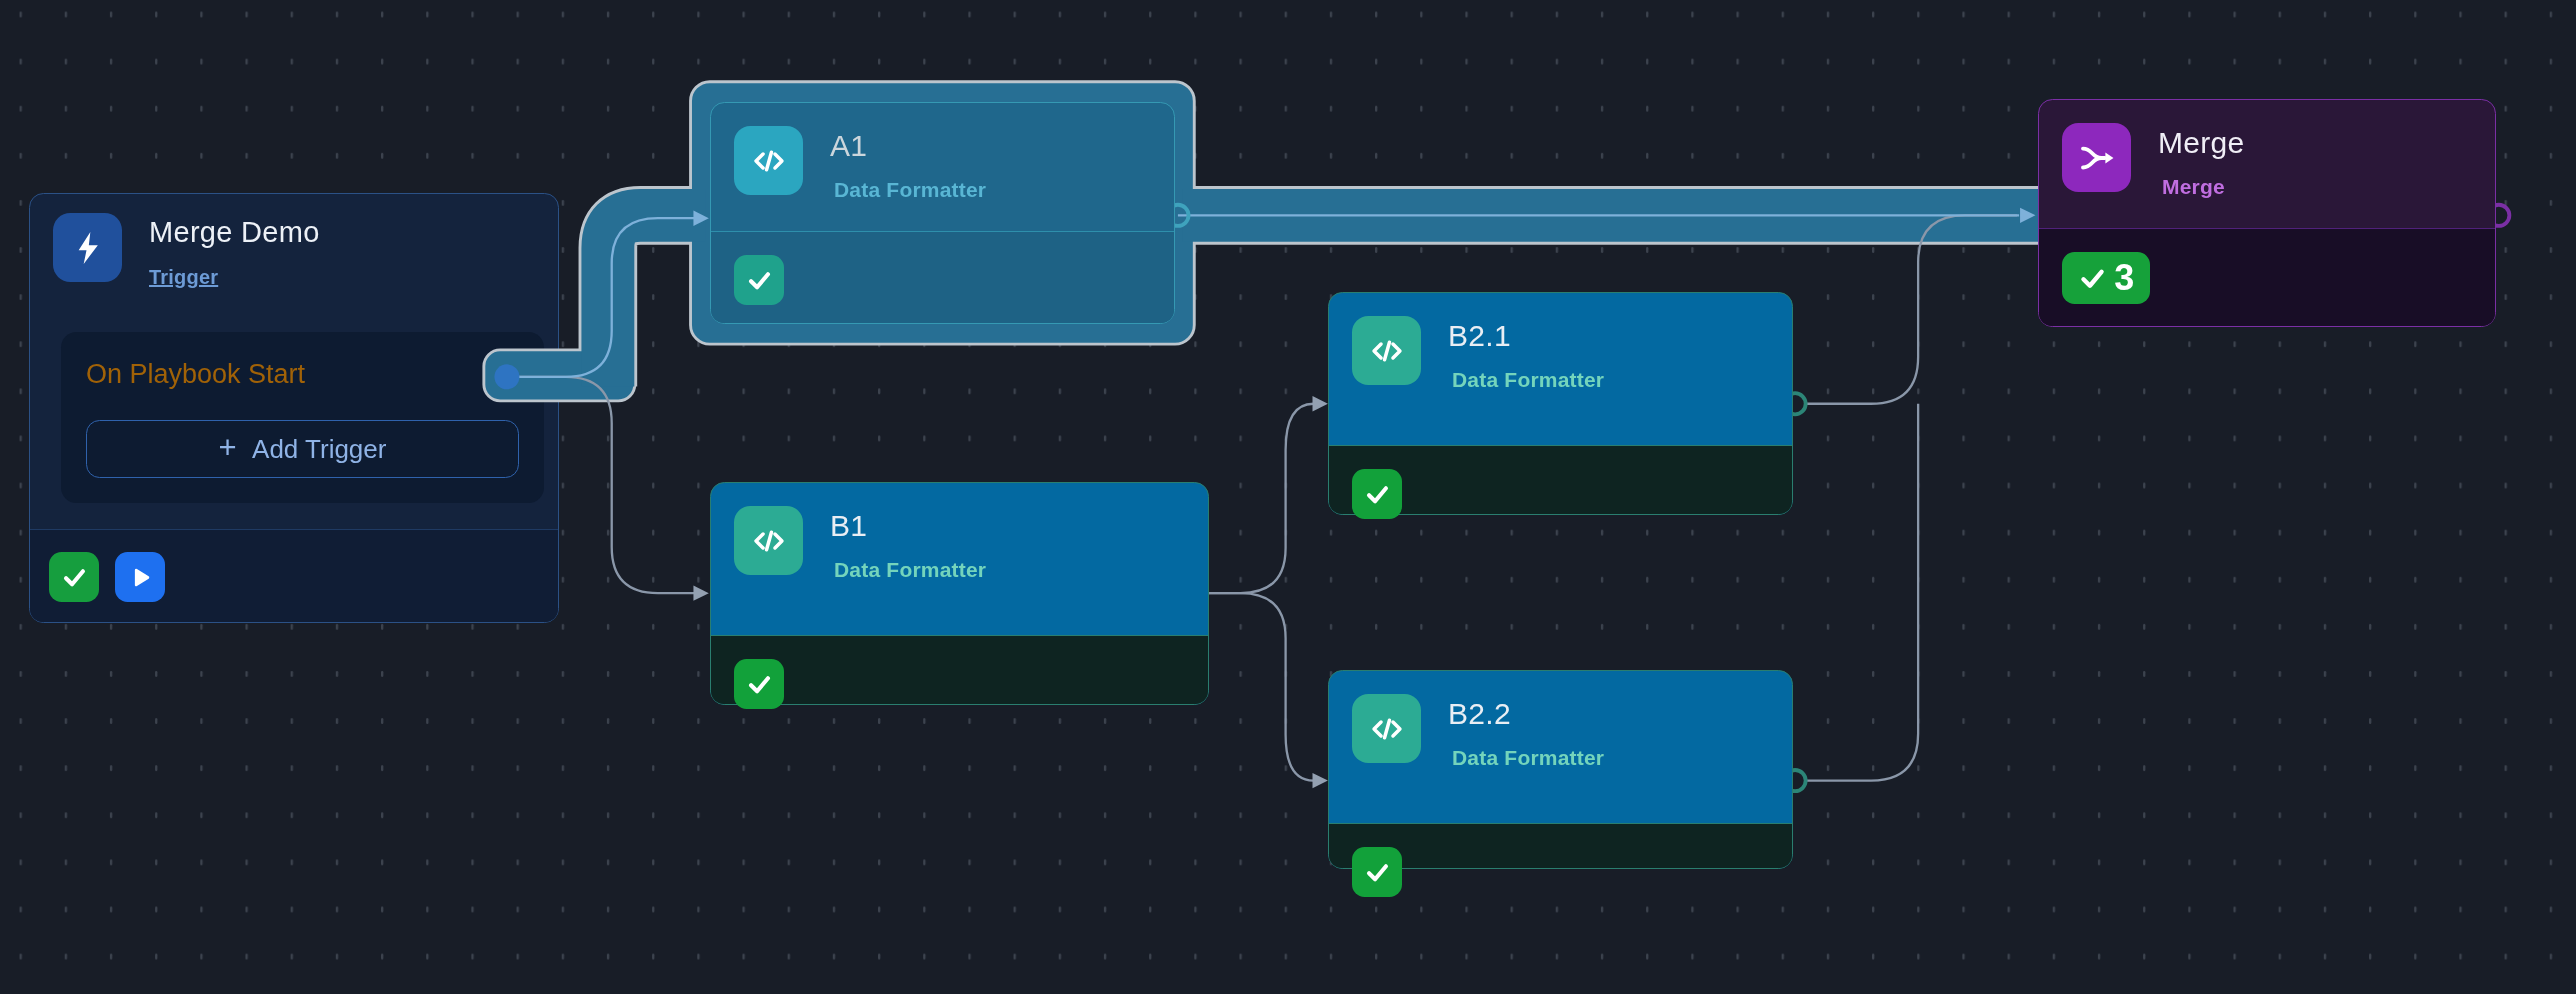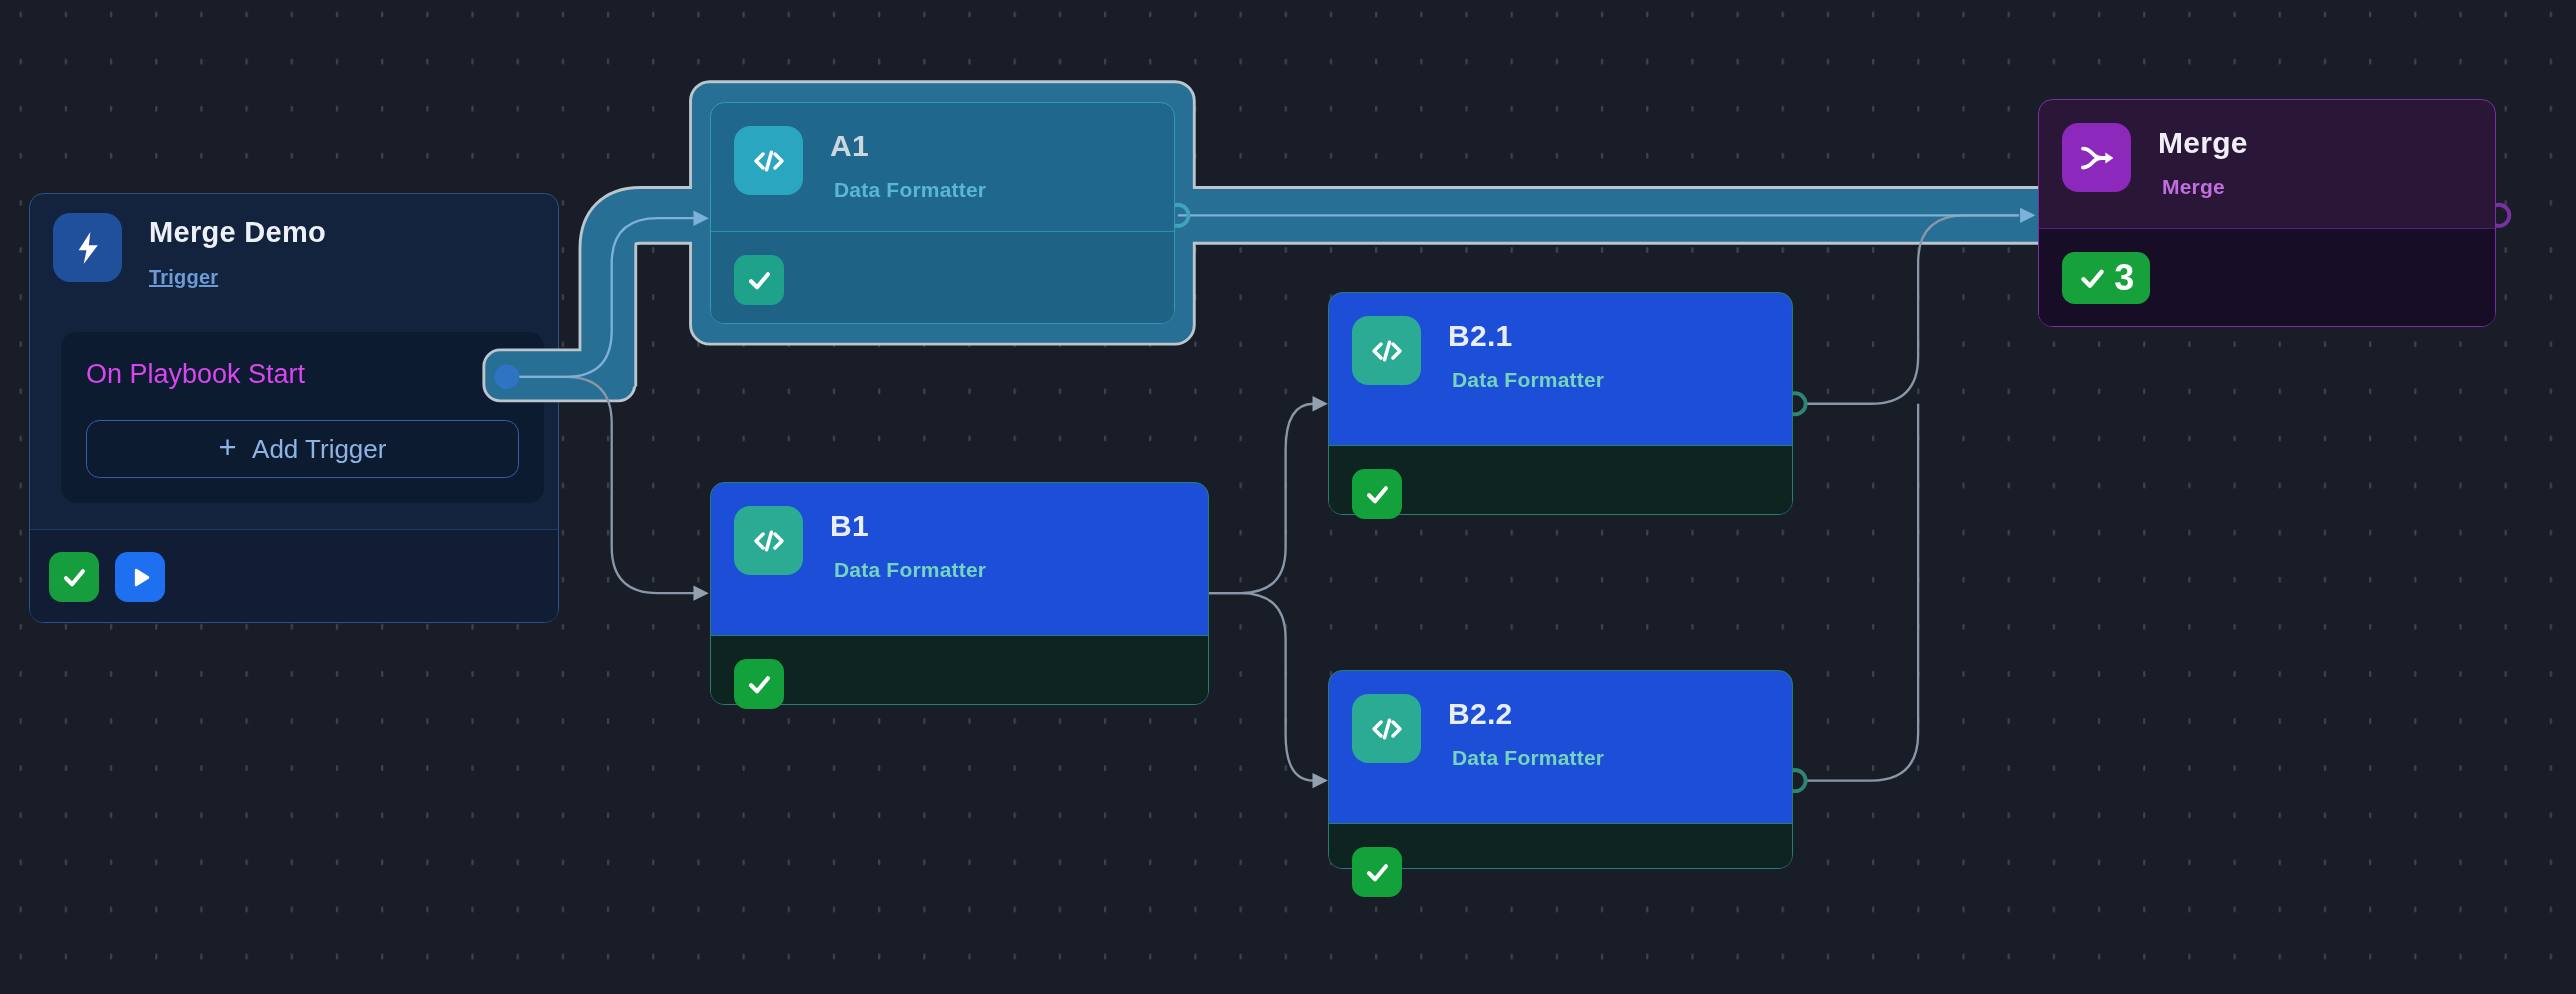--- a/index.html
+++ b/index.html
@@ -41,21 +41,21 @@
   .nicon {
     position: absolute;
     left: 23px; top: 23px;
     width: 69px; height: 69px;
     border-radius: 16.3px;
     display: flex; align-items: center; justify-content: center;
   }
   .ntitle {
     position: absolute;
     left: 119px; top: 26px;
-    font-size: 30px; font-weight: 700;
+    font-size: 30px; font-weight: 400;
     letter-spacing: 0.3px;
     text-align: right;
   }
   .nsub {
     position: absolute;
     left: 123px; top: 75px;
     font-size: 21px; font-weight: 700;
     letter-spacing: 0.2px;
   }
   .nf {
@@ -69,21 +69,21 @@
     position: absolute;
     left: 23px; top: 23px;
     width: 50px; height: 50px;
     border-radius: 12.5px;
     display: flex; align-items: center; justify-content: center;
     gap: 5.8px;
     cursor: pointer;
   }
 
   
-  .n-teal { background: #1d4ed8; border-color: #2a7e6f; gap: 24px; }
+  .n-teal { background: #0369a1; border-color: #2a7e6f; gap: 24px; }
   .n-teal .nf { background: #0e2421; border-top-color: #2a7e6f; }
   .n-teal .ntitle { color: #e9eef4; }
   .n-teal .nsub { color: #74d4bc; }
   .n-teal .nicon { background: #2cab94; }
   .n-teal .badge { background: #12a13a; }
 
   
   .n-sel { background: #1f678c; border-color: #3599b3; }
   .n-sel .nf { background: #1e6285; border-top-color: #2e8fac; }
   .n-sel .ntitle { color: #ccd6dc; }
@@ -114,21 +114,21 @@
     position: absolute;
     left: 31px; top: 138px;
     width: 483px; height: 171px;
     border-radius: 15.4px;
     background: #0d1b31;
     cursor: pointer;
   }
   .tplabel {
     position: absolute;
     left: 25px; top: 27px;
-    color: #d946ef;
+    color: #a16207;
     font-size: 27px;
   }
   .addtrig {
     position: absolute;
     left: 25px; right: 25px; top: 88px;
     height: 58px;
     border-radius: 13.5px;
     border: 1.9px solid #2f62ac;
     background: transparent;
     color: #8fb3e6;

